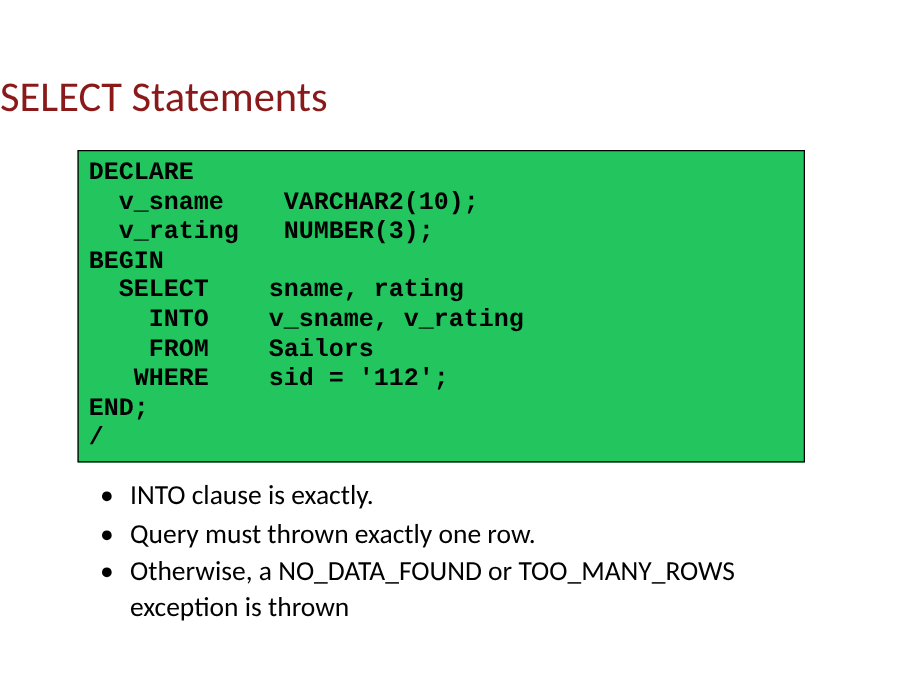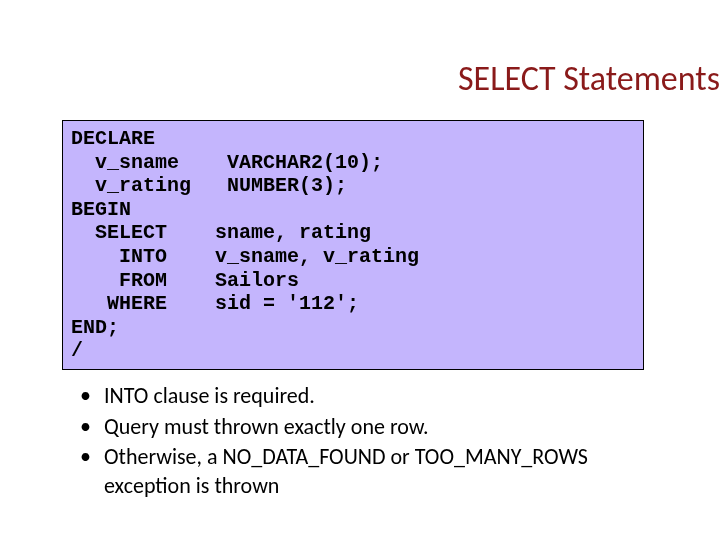--- a/index.html
+++ b/index.html
@@ -15,32 +15,32 @@
     position: relative;
     width: 720px;
     height: 540px;
     box-sizing: border-box;
   }
   .title {
     position: absolute;
     top: 58px;
     left: 0;
     right: 0;
-    text-align: right;
+    text-align: left;
     font-size: 34px;
     color: #8a1a1a;
     font-weight: 400;
   }
   .code-box {
     position: absolute;
     top: 120px;
     left: 62px;
     width: 582px;
     border: 1.5px solid #000;
-    background: #c4b5fd;
+    background: #22c55e;
     padding: 6px 8px 6px 8px;
     box-sizing: border-box;
   }
   .code {
     font-family: "Courier New", Courier, monospace;
     font-weight: bold;
     font-size: 20px;
     line-height: 1.18;
     white-space: pre;
     color: #000;
@@ -84,21 +84,21 @@
     INTO    v_sname, v_rating
     FROM    Sailors
    WHERE    sid = '112';
 END;
 /</div>
   </div>
 
   <div class="bullets">
     <div class="bullet">
       <span class="bullet-dot">•</span>
-      <span class="bullet-text">INTO clause is required.</span>
+      <span class="bullet-text">INTO clause is exactly.</span>
     </div>
     <div class="bullet">
       <span class="bullet-dot">•</span>
       <span class="bullet-text">Query must thrown exactly one row.</span>
     </div>
     <div class="bullet">
       <span class="bullet-dot">•</span>
       <span class="bullet-text">Otherwise, a NO_DATA_FOUND or TOO_MANY_ROWS exception is thrown</span>
     </div>
   </div>

